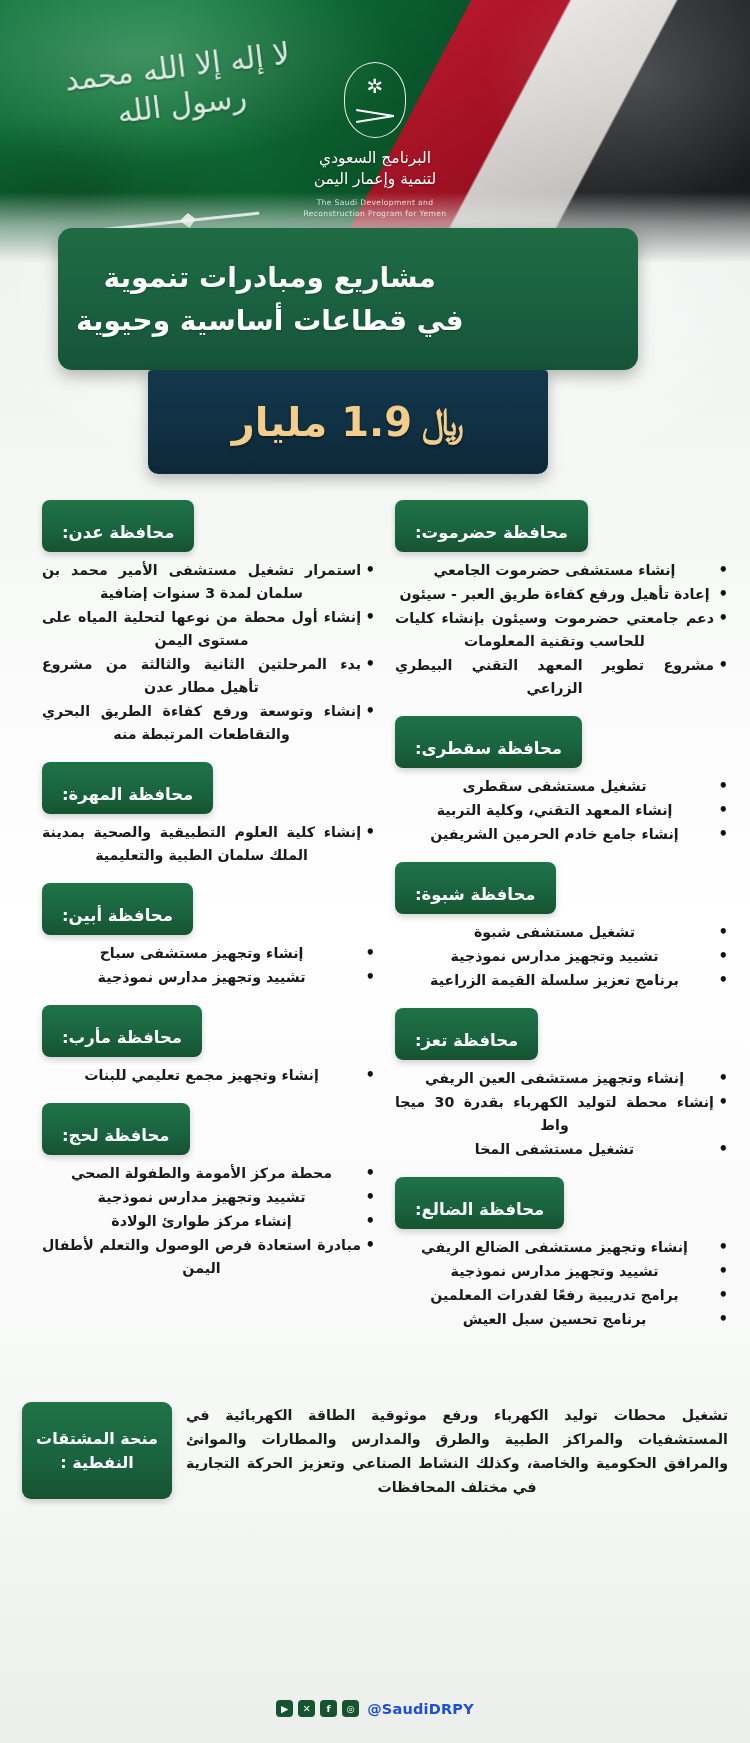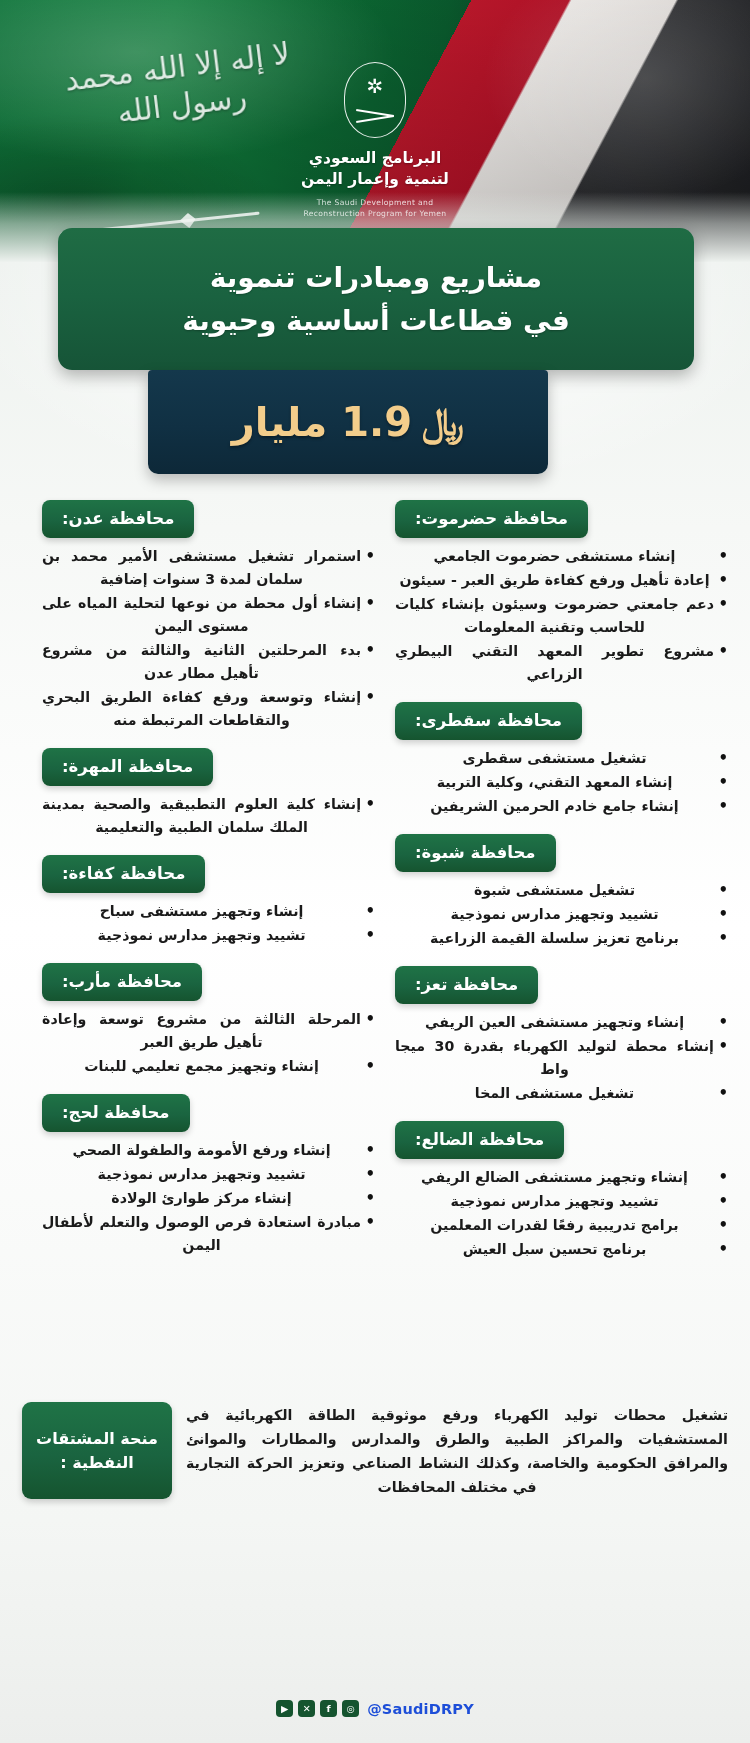--- a/index.html
+++ b/index.html
@@ -110,43 +110,43 @@
     width: 38px; height: 24px;
   }
   .logo-emblem .swords i {
     position: absolute; top: 9px; left: 0;
     width: 38px; height: 2px; background: #fff;
     transform: rotate(9deg); display: block;
   }
   .logo-emblem .swords i:last-child { transform: rotate(-9deg); top: 15px; }
   .logo-ar {
     font-size: 15.5px;
-    font-weight: bold;
+    font-weight: normal;
     line-height: 1.38;
     letter-spacing: 0.2px;
     text-shadow: 0 1px 2px rgba(0,0,0,0.3);
   }
   .logo-en {
     margin-top: 6px;
     font-size: 7.6px;
     line-height: 1.5;
     color: rgba(255,255,255,0.82);
     direction: ltr;
     letter-spacing: 0.35px;
   }
 
   
   .title-banner {
     position: absolute;
     left: 58px; top: 228px;
-    width: 636px; height: 142px;
+    width: 580px; height: 142px;
     background: linear-gradient(180deg, #1f6c44 0%, #1a6240 48%, #165437 100%);
     border-radius: 14px;
     box-shadow: 0 6px 16px rgba(0,0,0,0.28);
-    display: flex; align-items: center; justify-content: center;
+    display: flex; align-items: center; justify-content: flex-end;
     z-index: 4;
   }
   .title-banner h1 {
     color: #ffffff;
     font-size: 28px;
     font-weight: bold;
     line-height: 1.55;
     text-align: center;
     letter-spacing: 0.4px;
     text-shadow: 0 1px 2px rgba(0,0,0,0.25);
@@ -189,21 +189,21 @@
   .col { width: 333px; }
 
   .gov-block { margin-bottom: 16px; }
 
   .gov-head {
     display: inline-block;
     background: linear-gradient(180deg, #1f7346 0%, #1a6440 55%, #15542f 100%);
     color: #ffffff;
     font-size: 16.5px;
     font-weight: bold;
-    padding: 9px 20px 10px;
+    padding: 23px 20px 10px;
     border-radius: 8px;
     box-shadow: 0 3px 6px rgba(0,0,0,0.18);
     letter-spacing: 0.2px;
   }
   .col-right .gov-head-wrap { text-align: left; }
   .col-left  .gov-head-wrap { text-align: left; }
 
   .gov-list {
     list-style: none;
     margin-top: 7px;
@@ -404,37 +404,36 @@
             <li>إنشاء وتوسعة ورفع كفاءة الطريق البحري والتقاطعات المرتبطة منه</li>
           </ul>
         </div>
         <div class="gov-block">
           <div class="gov-head-wrap"><div class="gov-head">محافظة المهرة:</div></div>
           <ul class="gov-list">
             <li>إنشاء كلية العلوم التطبيقية والصحية بمدينة الملك سلمان الطبية والتعليمية</li>
           </ul>
         </div>
         <div class="gov-block">
-          <div class="gov-head-wrap"><div class="gov-head">محافظة كفاءة:</div></div>
+          <div class="gov-head-wrap"><div class="gov-head">محافظة أبين:</div></div>
           <ul class="gov-list">
             <li>إنشاء وتجهيز مستشفى سباح</li>
             <li>تشييد وتجهيز مدارس نموذجية</li>
           </ul>
         </div>
         <div class="gov-block">
           <div class="gov-head-wrap"><div class="gov-head">محافظة مأرب:</div></div>
           <ul class="gov-list">
-            <li>المرحلة الثالثة من مشروع توسعة وإعادة تأهيل طريق العبر</li>
             <li>إنشاء وتجهيز مجمع تعليمي للبنات</li>
           </ul>
         </div>
         <div class="gov-block">
           <div class="gov-head-wrap"><div class="gov-head">محافظة لحج:</div></div>
           <ul class="gov-list">
-            <li>إنشاء ورفع الأمومة والطفولة الصحي</li>
+            <li>محطة مركز الأمومة والطفولة الصحي</li>
             <li>تشييد وتجهيز مدارس نموذجية</li>
             <li>إنشاء مركز طوارئ الولادة</li>
             <li>مبادرة استعادة فرص الوصول والتعلم لأطفال اليمن</li>
           </ul>
         </div>
       </div>
 
   </div>
 
   <div class="oil-row">

